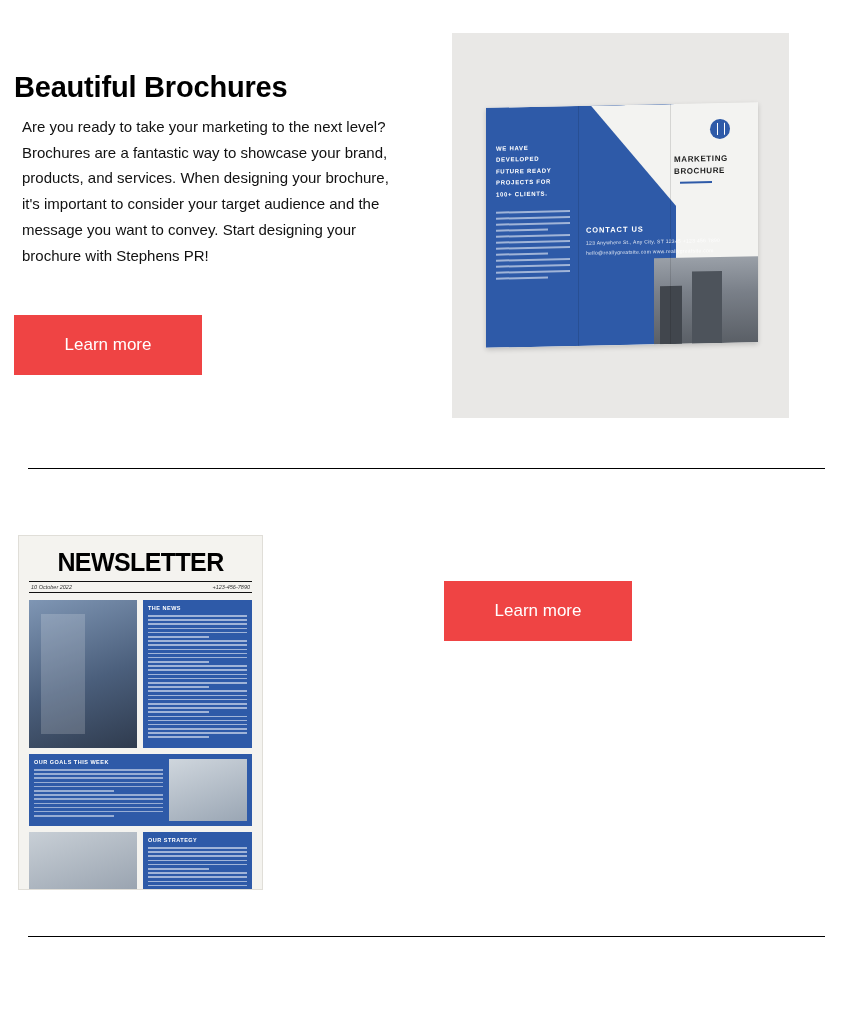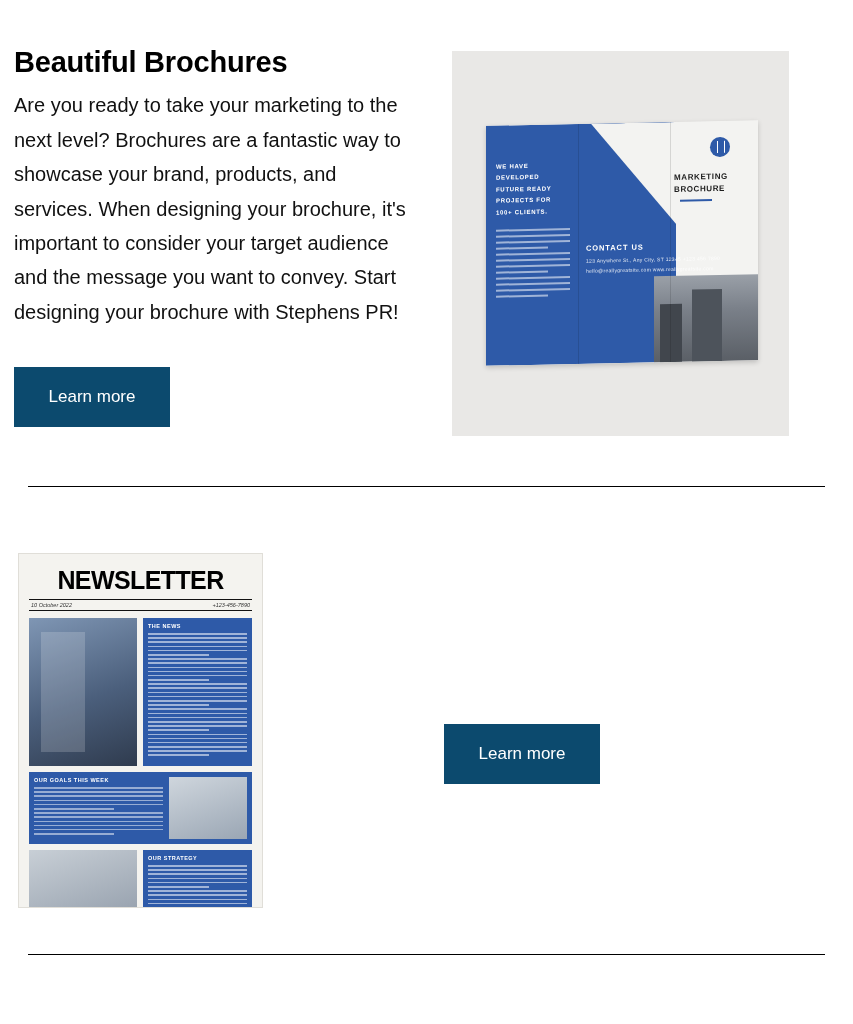--- a/index.html
+++ b/index.html
@@ -23,22 +23,22 @@
   }
 
   .section {
     display: flex;
     width: 100%;
     box-sizing: border-box;
   }
 
   
   .sec-brochures {
-    padding-top: 46px;
-    align-items: flex-start;
+    padding-top: 28px;
+    align-items: center;
   }
   .text-col-left {
     width: 400px;
     box-sizing: border-box;
     padding-right: 8px;
   }
   .img-col-right {
     flex: 1;
     display: flex;
     justify-content: flex-start;
@@ -46,34 +46,34 @@
     padding-top: 5px;
   }
   h2.headline {
     font-size: 29px;
     line-height: 1.12;
     font-weight: bold;
     margin: 0 0 10px 0;
     letter-spacing: -0.2px;
   }
   p.body-copy {
-    font-size: 20px;
+    font-size: 15px;
     line-height: 1.72;
-    margin: 0;
+    margin: 8px;
     color: #111111;
   }
   .cta {
     display: inline-block;
-    background: #0c4a6e;
+    background: #ef4444;
     color: #ffffff;
     font-size: 17px;
     text-align: center;
     text-decoration: none;
     padding: 20px 0;
-    width: 156px;
+    width: 188px;
     margin-top: 38px;
     cursor: pointer;
     border: none;
     font-family: "Liberation Sans", sans-serif;
   }
 
   
   .brochure-photo {
     width: 337px;
     height: 385px;
@@ -209,21 +209,21 @@
   .divider {
     height: 1px;
     background: #000000;
     margin: 50px 14px 0 14px;
     width: calc(100% - 28px);
   }
 
   
   .sec-newsletters {
     padding-top: 66px;
-    align-items: center;
+    align-items: flex-start;
   }
   .img-col-left {
     width: 420px;
     display: flex;
     justify-content: flex-start;
     padding-left: 4px;
   }
   .text-col-right {
     flex: 1;
     padding-left: 6px;

